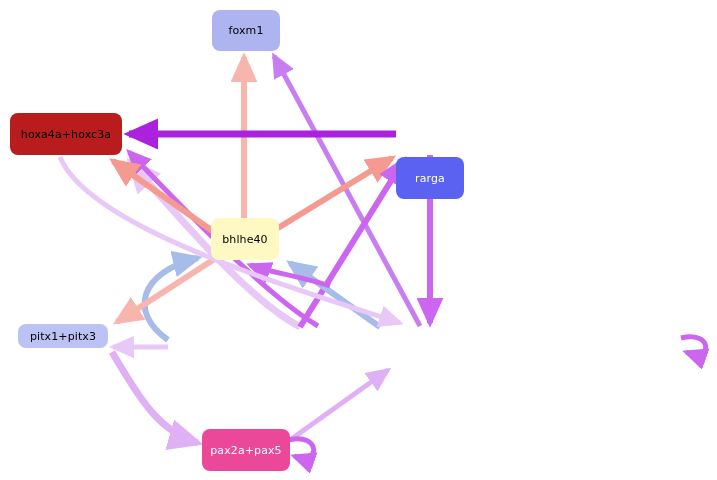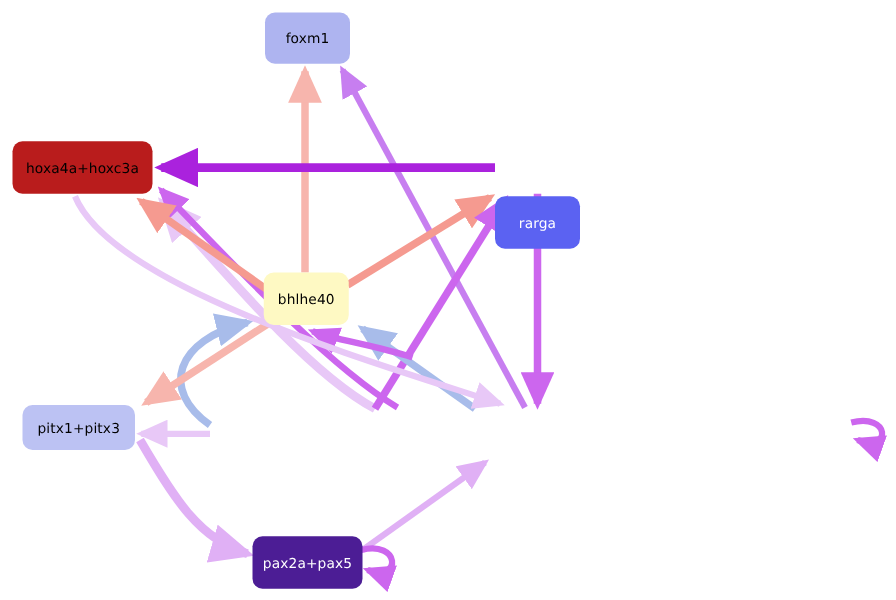--- a/index.html
+++ b/index.html
@@ -125,22 +125,22 @@
   </div>
 
   <div class="node" style="left:396px; top:113px; width:68px; height:42px; background:#5b62f2; color:#fff;margin-top:44px;">
     <span class="node-label">rarga</span>
   </div>
 
   <div class="node" style="left:211px; top:218px; width:68px; height:42px; background:#fef9c3; color:#000;">
     <span class="node-label">bhlhe40</span>
   </div>
 
-  <div class="node" style="left:18px; top:324px; width:90px; height:36px; background:#bcc2f3; color:#000;justify-content:center;">
+  <div class="node" style="left:18px; top:324px; width:90px; height:24px; background:#bcc2f3; color:#000;justify-content:center;">
     <span class="node-label">pitx1+pitx3</span>
   </div>
 
 
-  <div class="node" style="left:202px; top:429px; width:88px; height:42px; background:#4c1d95; color:#fff;">
+  <div class="node" style="left:202px; top:429px; width:88px; height:42px; background:#ec4899; color:#fff;">
     <span class="node-label">pax2a+pax5</span>
   </div>
 
 </div>
 
 </body></html>

